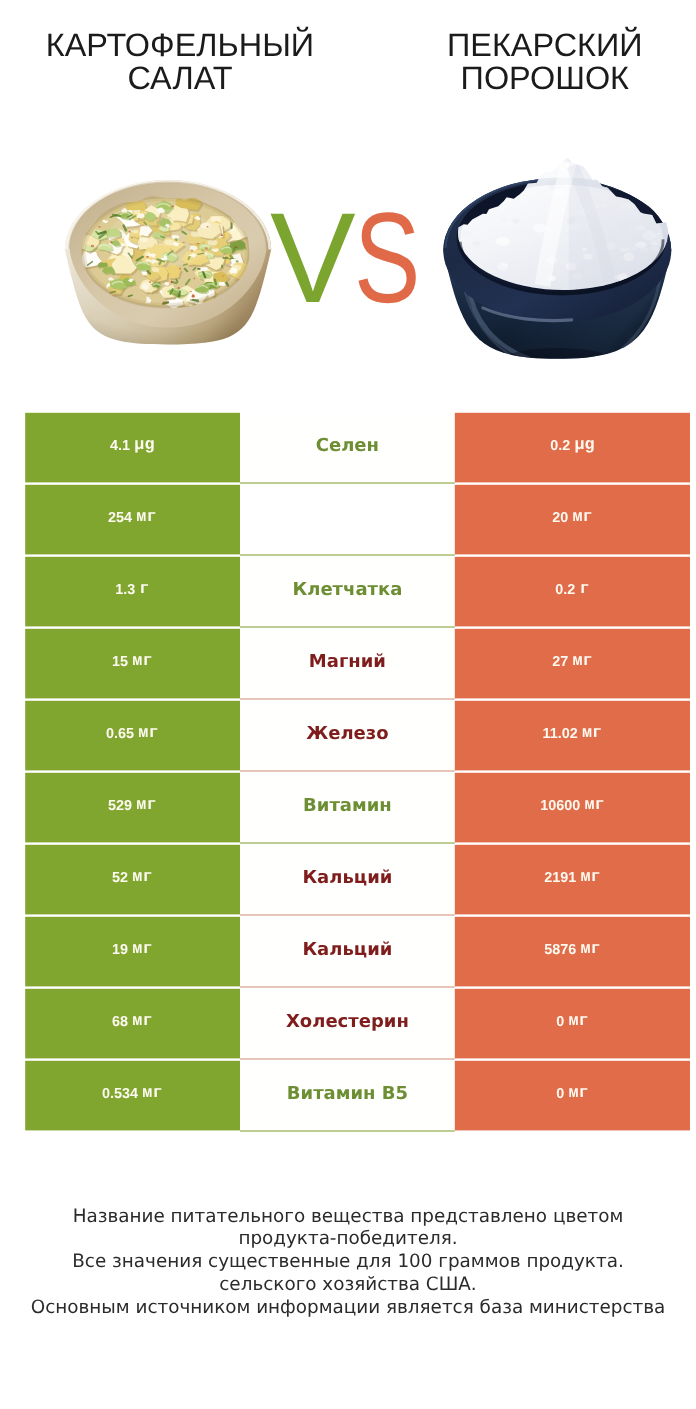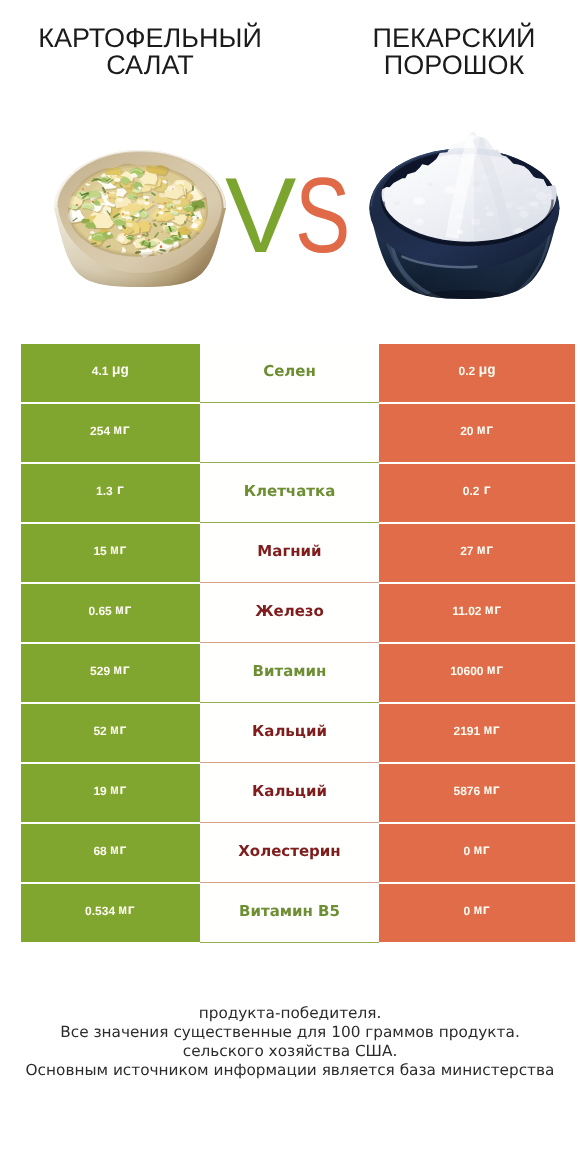--- a/index.html
+++ b/index.html
@@ -871,19 +871,20 @@
           <div class="cin">
             <span class="num">0</span>
             <span class="unit">мг</span>
           </div>
         </div>
         <div class="sep green"></div>
       </div>
   </div>
 
   <div class="footer">
+    <div>Название питательного вещества представлено цветом</div>
       <div>продукта-победителя.</div>
       <div>Все значения существенные для 100 граммов продукта.</div>
       <div>сельского хозяйства США.</div>
       <div>Основным источником информации является база министерства</div>
   </div>
 
 </div>
 
 </body></html>

